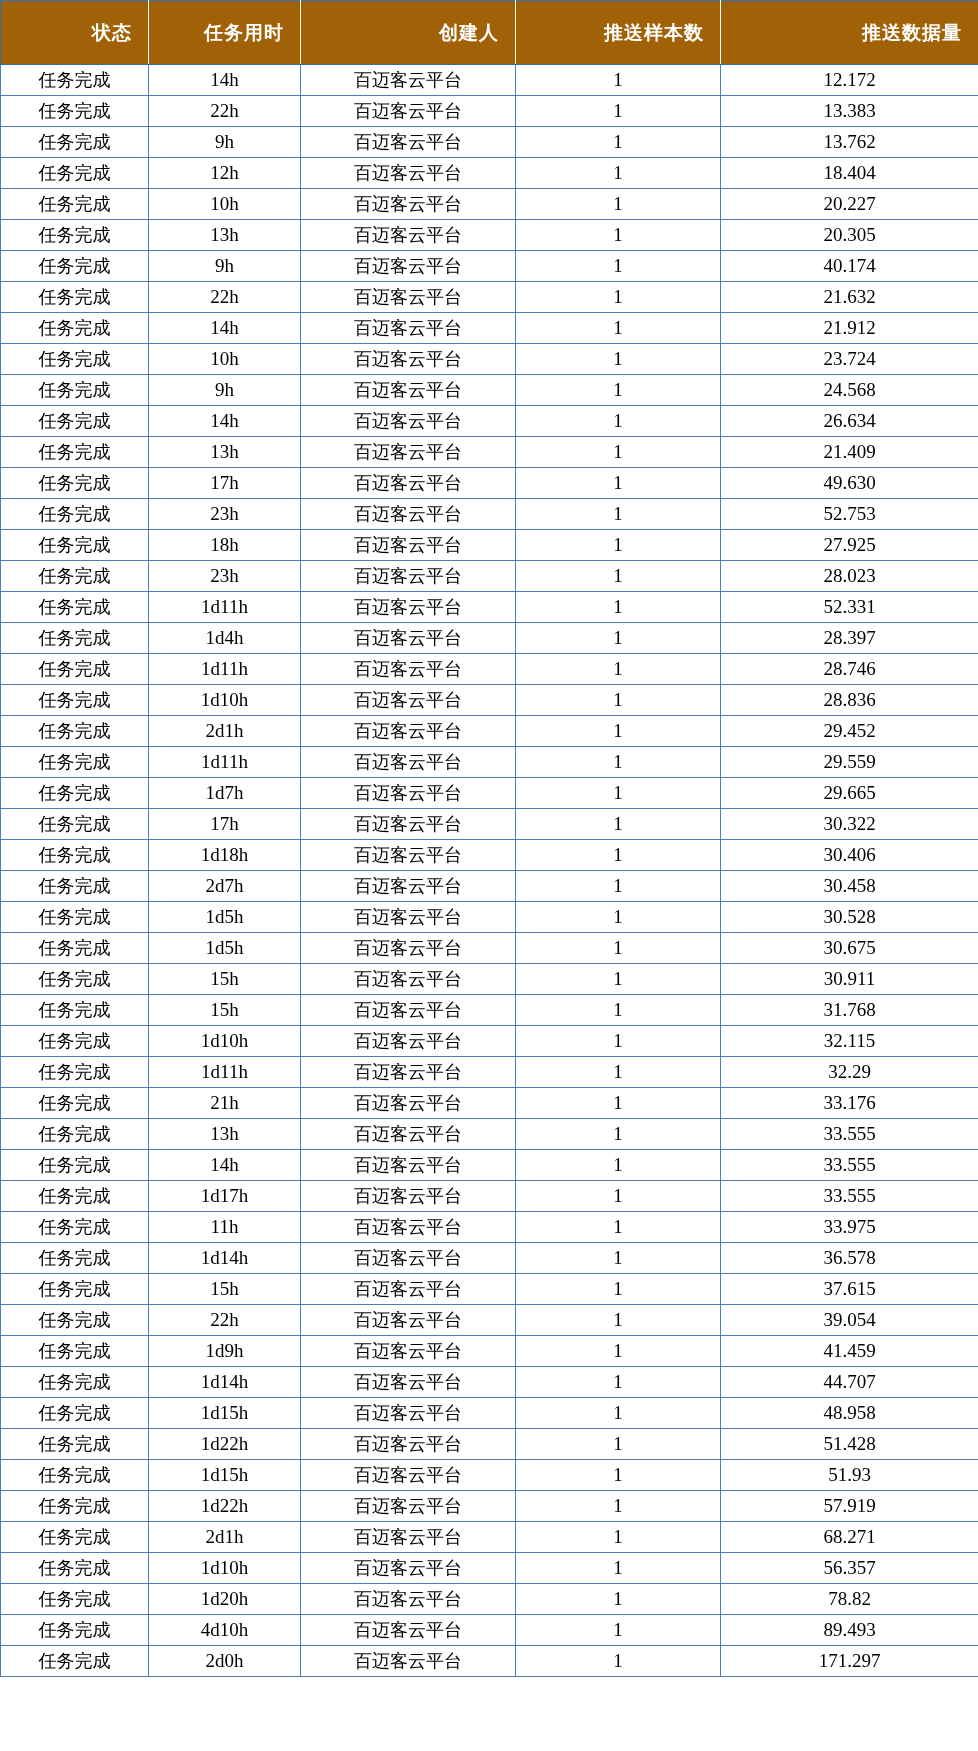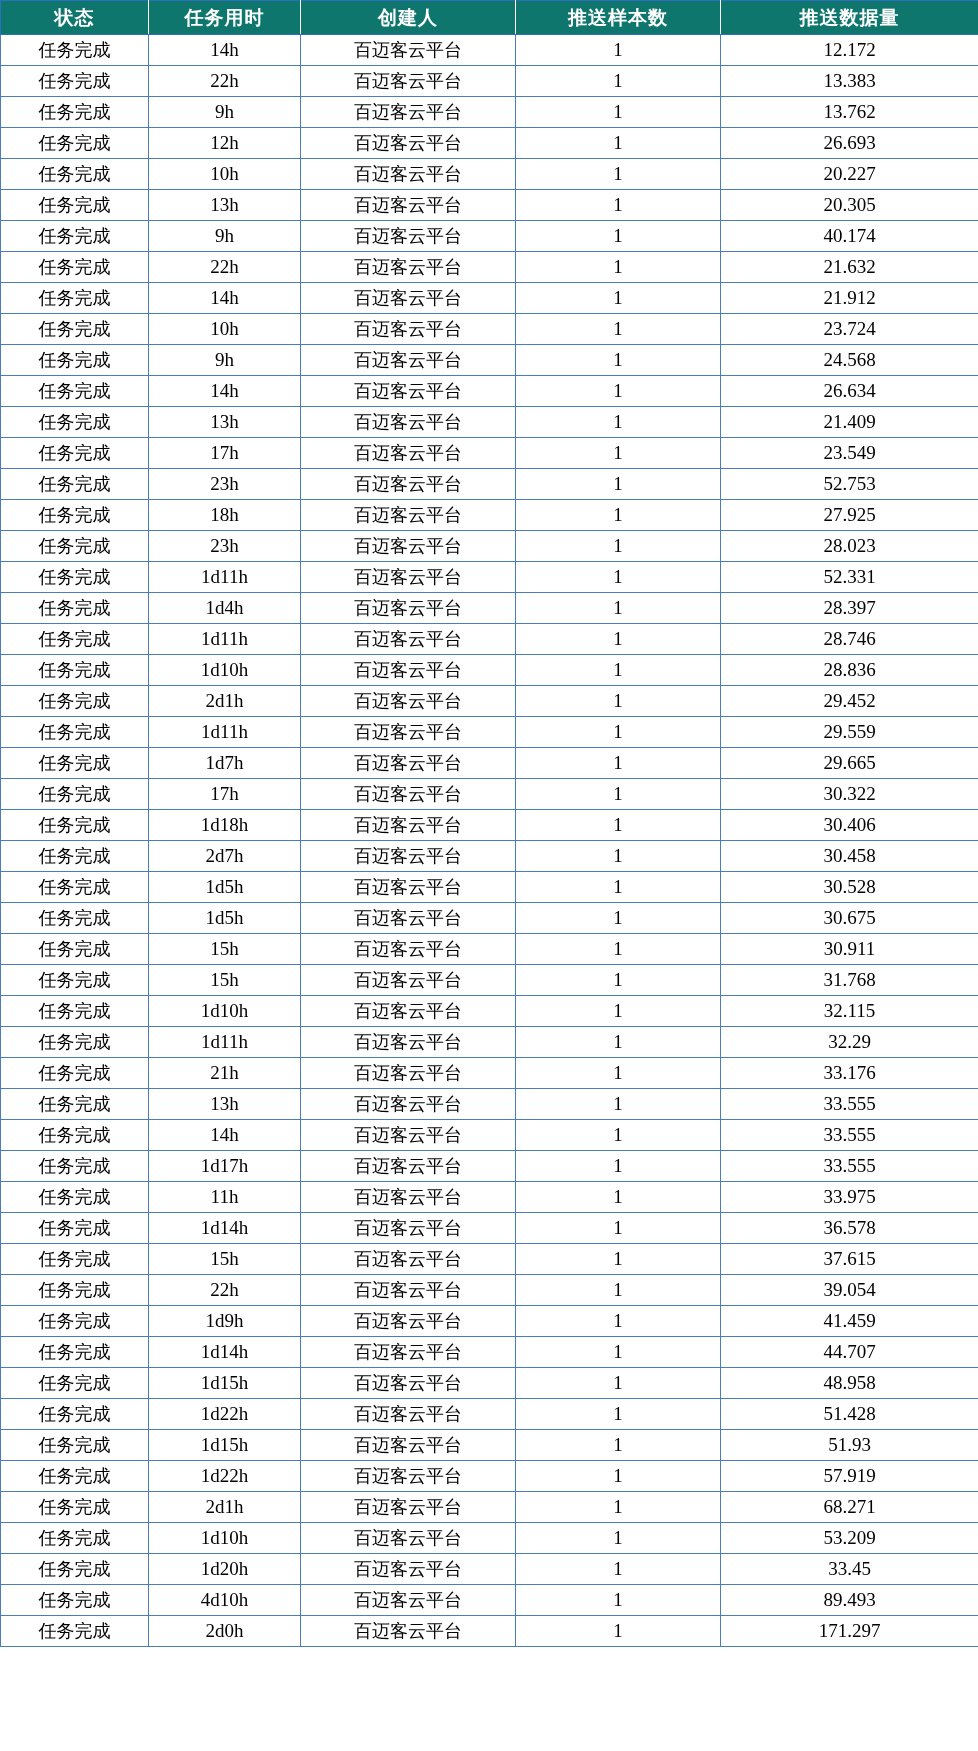--- a/index.html
+++ b/index.html
@@ -19,29 +19,29 @@
     table-layout: fixed;
     width: 978px;
   }
   table.data-table col.c0 { width: 148px; }
   table.data-table col.c1 { width: 152px; }
   table.data-table col.c2 { width: 215px; }
   table.data-table col.c3 { width: 205px; }
   table.data-table col.c4 { width: 258px; }
 
   table.data-table thead th {
-    background: #0f766e;
+    background: #a16207;
     color: #ffffff;
     font-family: "Liberation Sans", "DejaVu Sans", sans-serif;
     font-weight: bold;
     font-size: 19px;
     height: 31px;
     line-height: 31px;
-    padding: 1px;
-    text-align: center;
+    padding: 16px;
+    text-align: right;
     border: 1px solid #2c6fc0;
     border-right-color: #ffffff;
     letter-spacing: 1px;
   }
   table.data-table thead th:last-child {
     border-right-color: #2c6fc0;
     font-family: Liberation Serif, serif;
   }
   table.data-table tbody td {
     height: 30px;
@@ -104,21 +104,21 @@
           <td class="num">9h</td>
           <td class="cn">百迈客云平台</td>
           <td class="num">1</td>
           <td class="num">13.762</td>
         </tr>
         <tr>
           <td class="cn">任务完成</td>
           <td class="num">12h</td>
           <td class="cn">百迈客云平台</td>
           <td class="num">1</td>
-          <td class="num">26.693</td>
+          <td class="num">18.404</td>
         </tr>
         <tr>
           <td class="cn">任务完成</td>
           <td class="num">10h</td>
           <td class="cn">百迈客云平台</td>
           <td class="num">1</td>
           <td class="num">20.227</td>
         </tr>
         <tr>
           <td class="cn">任务完成</td>
@@ -174,21 +174,21 @@
           <td class="num">13h</td>
           <td class="cn">百迈客云平台</td>
           <td class="num">1</td>
           <td class="num">21.409</td>
         </tr>
         <tr>
           <td class="cn">任务完成</td>
           <td class="num">17h</td>
           <td class="cn">百迈客云平台</td>
           <td class="num">1</td>
-          <td class="num">23.549</td>
+          <td class="num">49.630</td>
         </tr>
         <tr>
           <td class="cn">任务完成</td>
           <td class="num">23h</td>
           <td class="cn">百迈客云平台</td>
           <td class="num">1</td>
           <td class="num">52.753</td>
         </tr>
         <tr>
           <td class="cn">任务完成</td>
@@ -419,28 +419,28 @@
           <td class="num">2d1h</td>
           <td class="cn">百迈客云平台</td>
           <td class="num">1</td>
           <td class="num">68.271</td>
         </tr>
         <tr>
           <td class="cn">任务完成</td>
           <td class="num">1d10h</td>
           <td class="cn">百迈客云平台</td>
           <td class="num">1</td>
-          <td class="num">53.209</td>
+          <td class="num">56.357</td>
         </tr>
         <tr>
           <td class="cn">任务完成</td>
           <td class="num">1d20h</td>
           <td class="cn">百迈客云平台</td>
           <td class="num">1</td>
-          <td class="num">33.45</td>
+          <td class="num">78.82</td>
         </tr>
         <tr>
           <td class="cn">任务完成</td>
           <td class="num">4d10h</td>
           <td class="cn">百迈客云平台</td>
           <td class="num">1</td>
           <td class="num">89.493</td>
         </tr>
         <tr>
           <td class="cn">任务完成</td>

